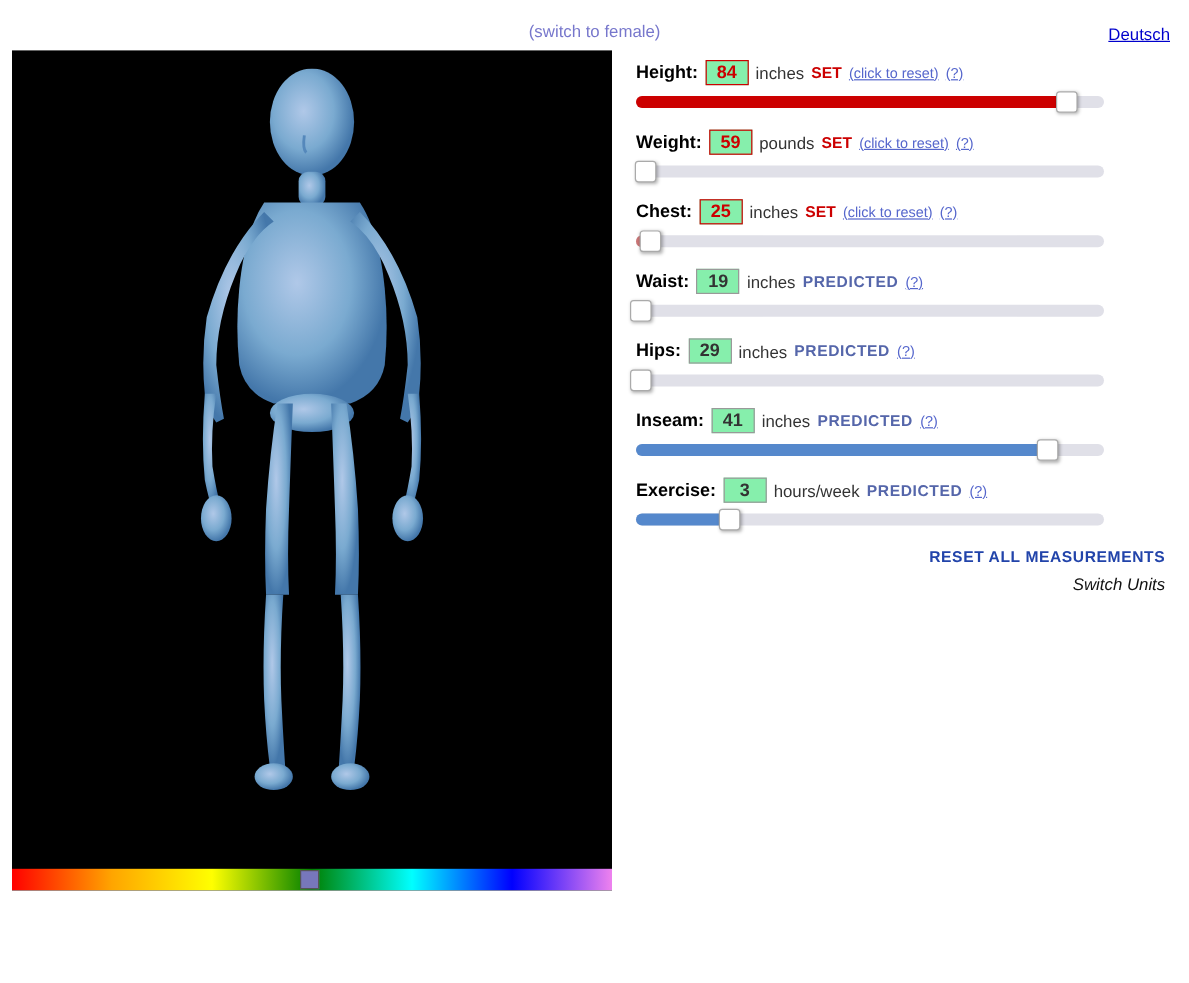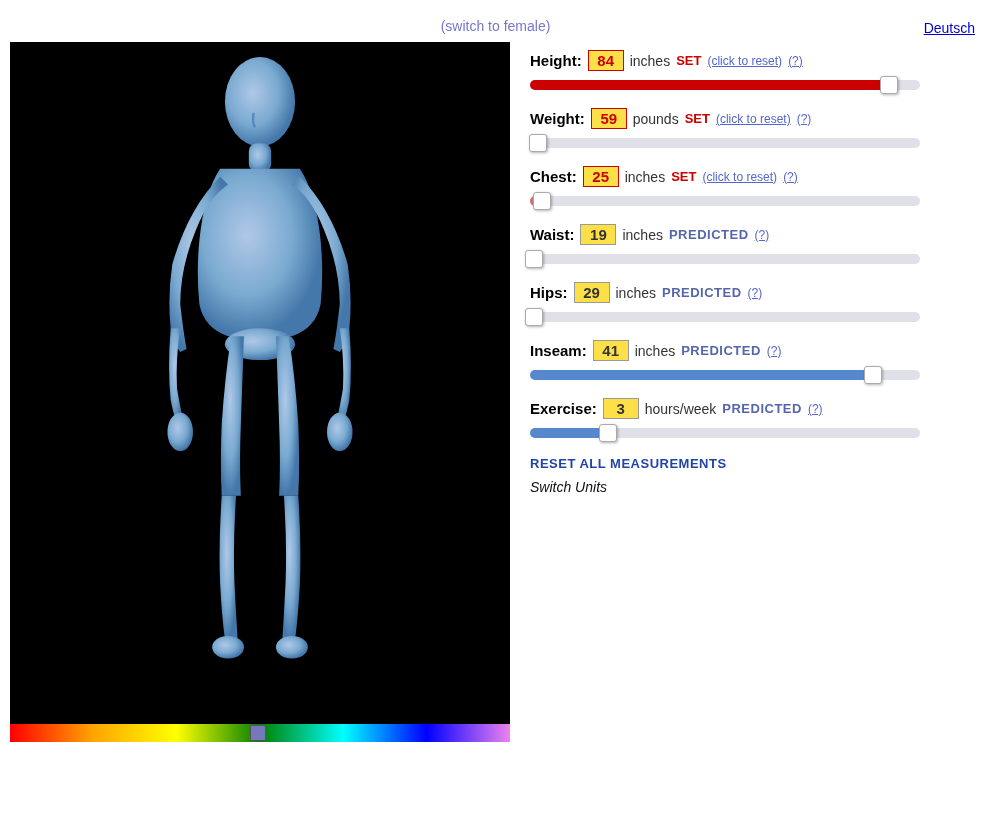--- a/index.html
+++ b/index.html
@@ -119,21 +119,21 @@
     }
 
     .measure-value-box {
       border: 1px solid #cc0000;
       color: #cc0000;
       font-size: 15px;
       font-weight: bold;
       padding: 1px 6px;
       min-width: 36px;
       text-align: center;
-      background: #fde047;
+      background: #86efac;
     }
 
     .measure-value-box.predicted {
       border-color: #999;
       color: #333;
     }
 
     .measure-unit {
       color: #333;
       font-size: 14px;
@@ -223,21 +223,21 @@
     .inseam-fill { background: #5588cc; width: 88%; }
     .inseam-thumb { left: calc(88% - 9px); }
 
     
     .exercise-fill { background: #5588cc; width: 20%; }
     .exercise-thumb { left: calc(20% - 9px); }
 
     .bottom-actions {
       display: flex;
       flex-direction: column;
-      align-items: flex-start;
+      align-items: flex-end;
       margin-top: 10px;
       gap: 8px;
     }
 
     .reset-all-btn {
       color: #2244aa;
       font-size: 13px;
       font-weight: bold;
       letter-spacing: 0.5px;
       text-transform: uppercase;

